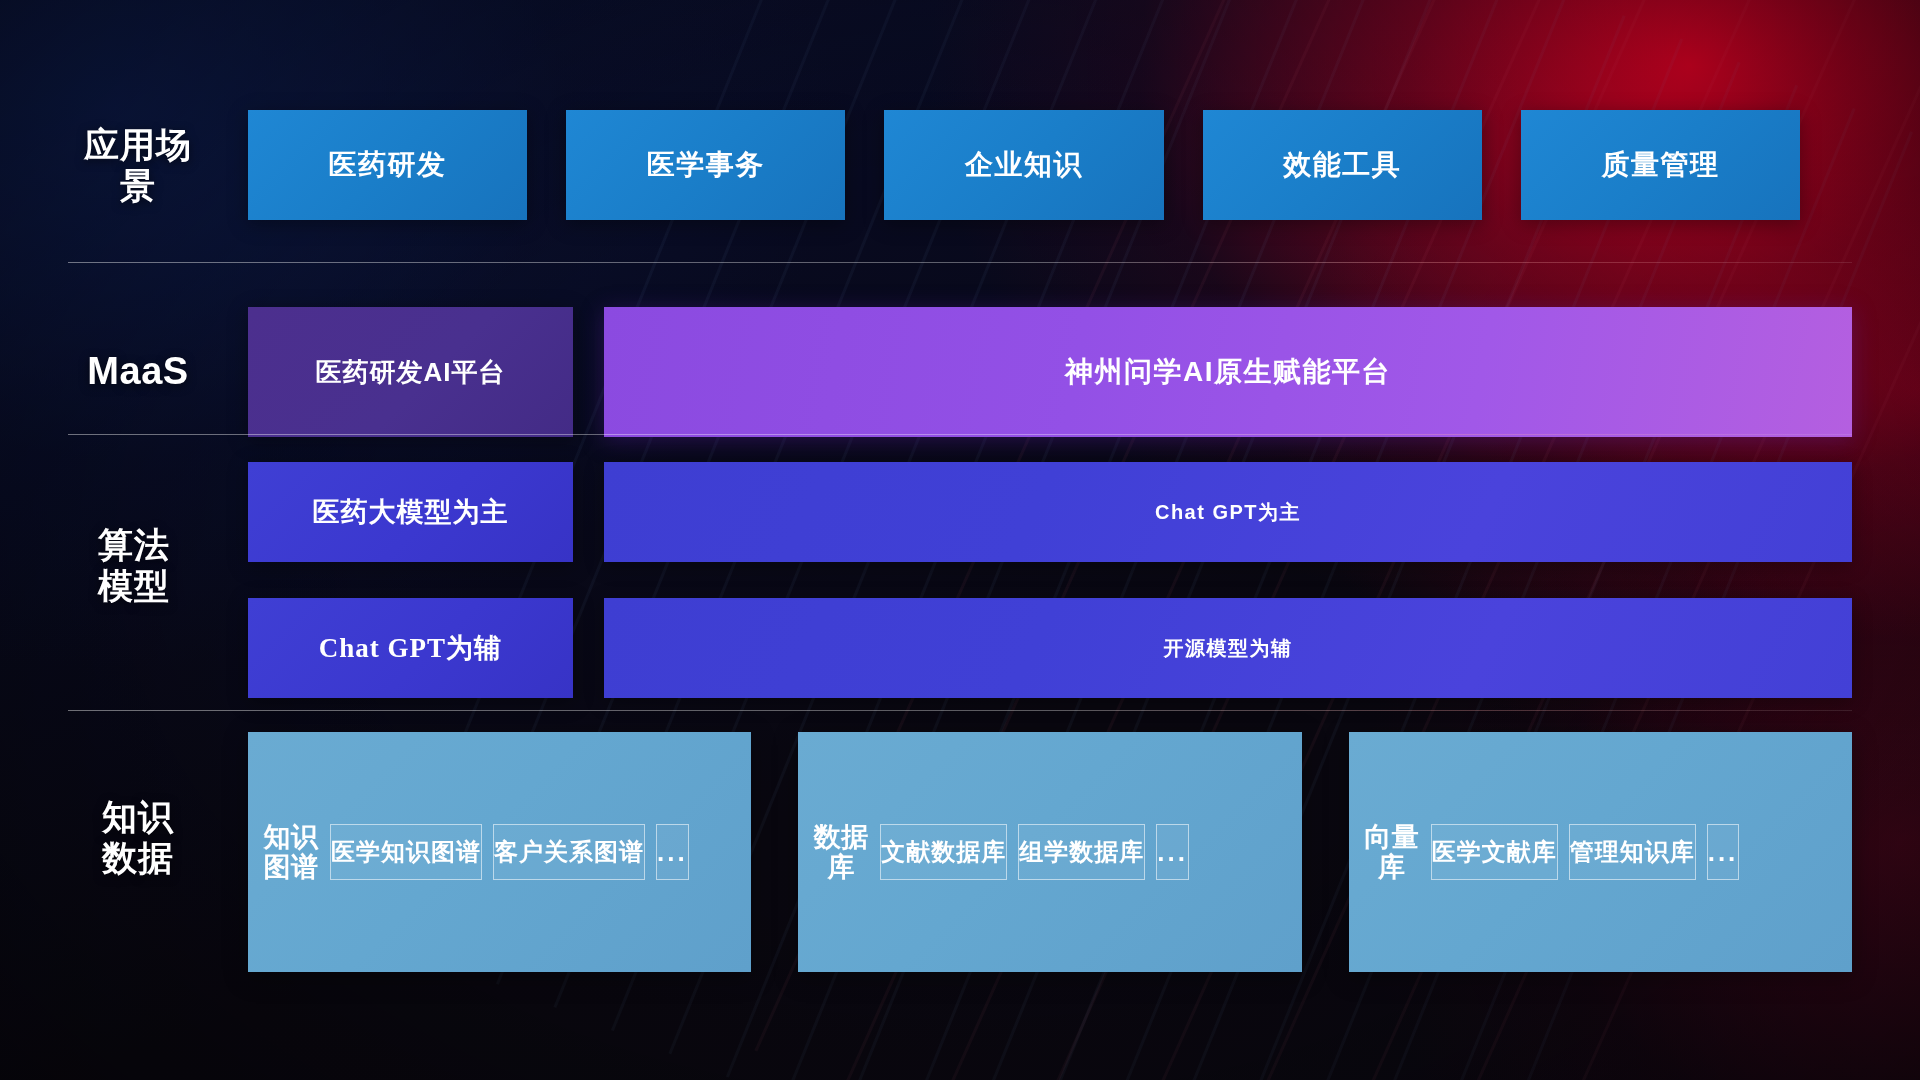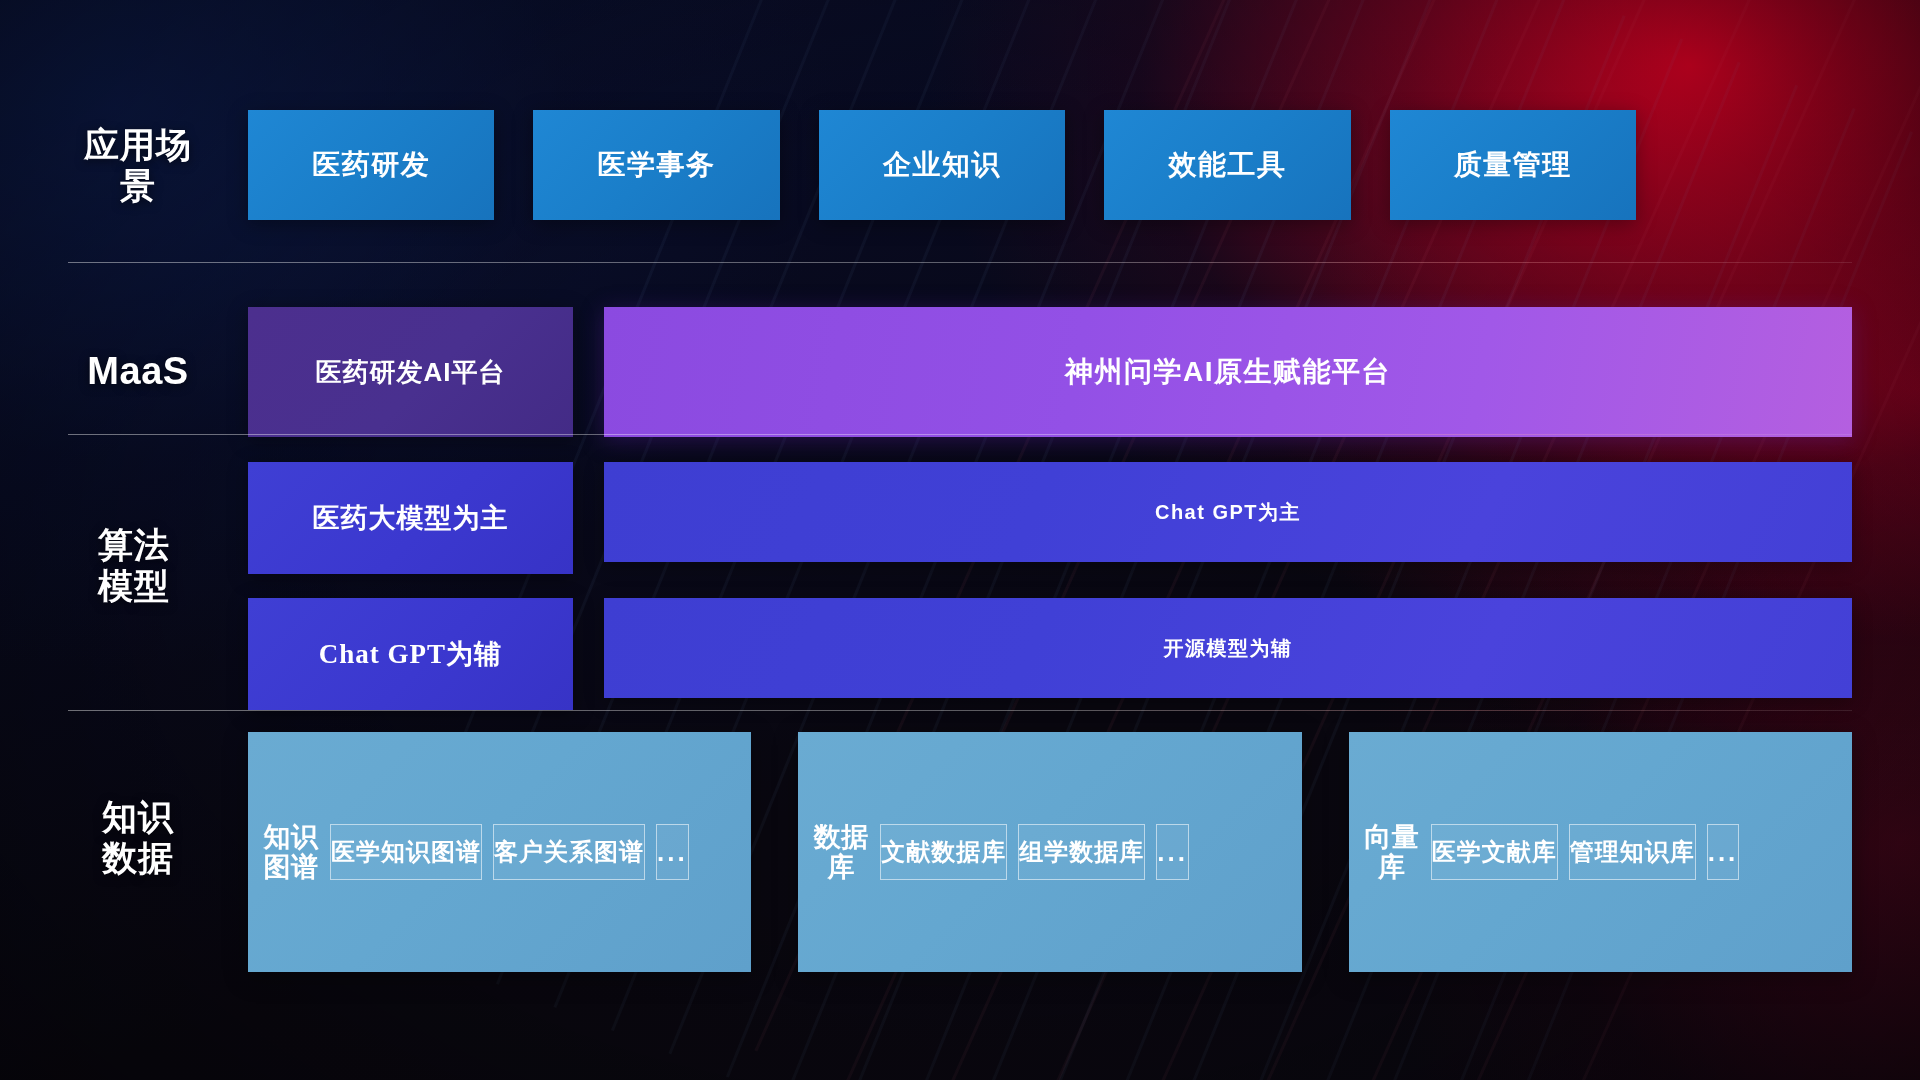--- a/index.html
+++ b/index.html
@@ -98,21 +98,21 @@
     height: 1px;
     background: linear-gradient(to right, rgba(255,255,255,0.42) 0%, rgba(255,255,255,0.34) 55%, rgba(255,170,170,0.30) 78%, rgba(255,255,255,0.10) 100%);
   }
 
   
   #row-apps { top: 110px; height: 110px; }
   .apps-track {
     position: absolute;
     left: 248px;
     top: 0;
-    width: 1388px;
+    width: 1552px;
     height: 110px;
     display: flex;
     gap: 39px;
   }
   .app-card {
     flex: 1 1 0;
     background: linear-gradient(135deg, #1f87d4 0%, #1a7ec9 50%, #1773bd 100%);
     display: flex;
     align-items: center;
     justify-content: center;
@@ -143,21 +143,21 @@
     color: #fff; font-size: 28px; font-weight: 700; letter-spacing: 1.5px;
     box-shadow: 0 4px 22px rgba(90,30,170,.35);
   }
 
   
   #row-algo { top: 462px; height: 236px; }
   .algo-line { position: absolute; left: 0; width: 1920px; height: 100px; }
   .algo-left {
     position: absolute;
     left: 248px; top: 0;
-    width: 325px; height: 112px;
+    width: 325px; height: 100px;
     background: linear-gradient(135deg, #3f3fd4 0%, #3b38cf 55%, #3733c6 100%);
     display: flex; align-items: center; justify-content: center;
     color: #fff; font-size: 27px; font-weight: 700; letter-spacing: 1px;
     box-shadow: 0 4px 18px rgba(0,0,0,.35);
   }
   .algo-right {
     position: absolute;
     left: 604px; top: 0;
     width: 1248px; height: 100px;
     background: linear-gradient(115deg, #3e3ed2 0%, #4040d6 35%, #4a43dc 70%, #4340d6 100%);

